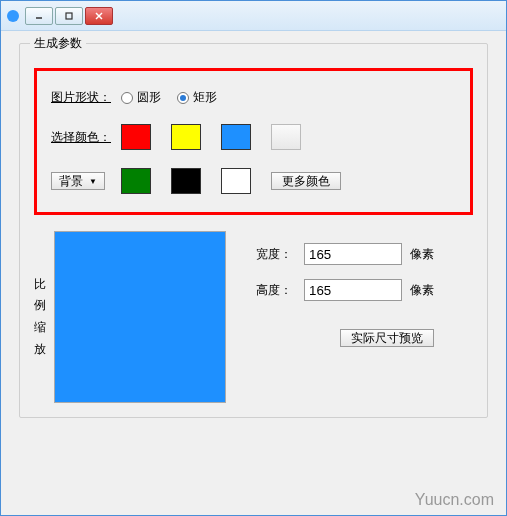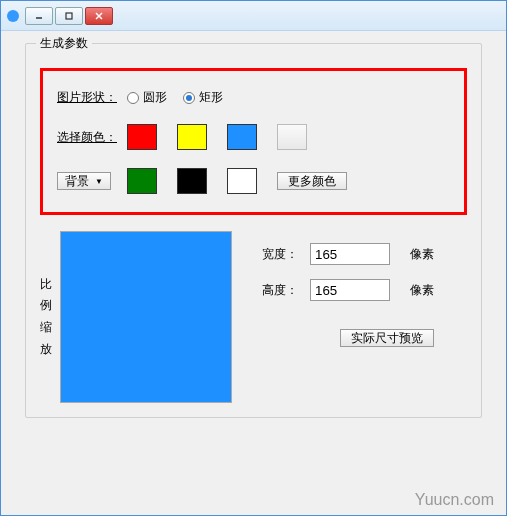--- a/index.html
+++ b/index.html
@@ -8,21 +8,21 @@
 .window { width: 507px; height: 516px; border: 1px solid #4a8fd8; background: #f0f0f0; position: relative; }
 
 .titlebar { height: 30px; background: linear-gradient(#eaf3fb, #d6e8f8); display: flex; align-items: center; padding: 0 6px; border-bottom: 1px solid #b8d4ee; }
 .titlebar .ticon { width: 12px; height: 12px; border-radius: 50%; background: #3399ff; margin-right: 6px; }
 .titlebar .ttext { color: #333; flex: 1; }
 .winbtns { display: flex; gap: 2px; }
 .winbtn { width: 28px; height: 18px; border: 1px solid #8aa; background: linear-gradient(#fafdff,#d8e8f5); border-radius: 2px; display: flex; align-items: center; justify-content: center; font-size: 10px; color: #333; cursor: pointer; }
 .winbtn.close { background: linear-gradient(#f08080,#d43a2f); color: #fff; border-color: #a33; }
 .winbtn svg { width: 10px; height: 10px; }
 
-.client { padding: 12px 24px; position: relative; height: calc(100% - 30px); }
+.client { padding: 12px 18px; position: relative; height: calc(100% - 30px); }
 
 .groupbox { border: 1px solid #cfcfcf; border-radius: 2px; padding: 18px 14px 14px 14px; position: relative; background: #f0f0f0; }
 .glegend { position: absolute; top: -9px; left: 10px; background: #f0f0f0; padding: 0 4px; }
 
 .redframe { border: 3px solid #ff0000; padding: 18px 14px; margin-top: 6px; }
 
 .row { display: flex; align-items: center; margin-bottom: 18px; }
 .row:last-child { margin-bottom: 0; }
 .row .lbl { width: 70px; text-decoration: underline; }
 
@@ -38,22 +38,22 @@
 .btn .caret { margin-left: 6px; font-size: 8px; }
 
 .txtinput { height: 24px; width: 150px; border: 1px solid #8aa9d6; padding: 0 4px; background: #fff; }
 
 .bottom { display: flex; margin-top: 16px; }
 .vlabel { display: flex; flex-direction: column; justify-content: center; margin-right: 8px; line-height: 1.8; }
 .preview { width: 172px; height: 172px; border: 1px solid #aaa; background: #1e90ff; }
 .rcol { margin-left: 30px; padding-top: 12px; }
 .dimrow { display: flex; align-items: center; margin-bottom: 14px; }
 .dimrow .dlbl { width: 48px; }
-.numinput { width: 80px; height: 22px; border: 1px solid #999; padding: 0 4px; background: #fff; }
-.unit { margin-left: 20px; }
+.numinput { width: 98px; height: 22px; border: 1px solid #999; padding: 0 4px; background: #fff; }
+.unit { margin-left: 8px; }
 
 .watermark { position: absolute; right: 12px; bottom: 6px; color: #999; font-size: 16px; font-family: Arial; }
 </style>
 </head>
 <body>
 
 <div class="window">
   <div class="titlebar">
     <div class="ticon"></div>
     <div class="winbtns">

